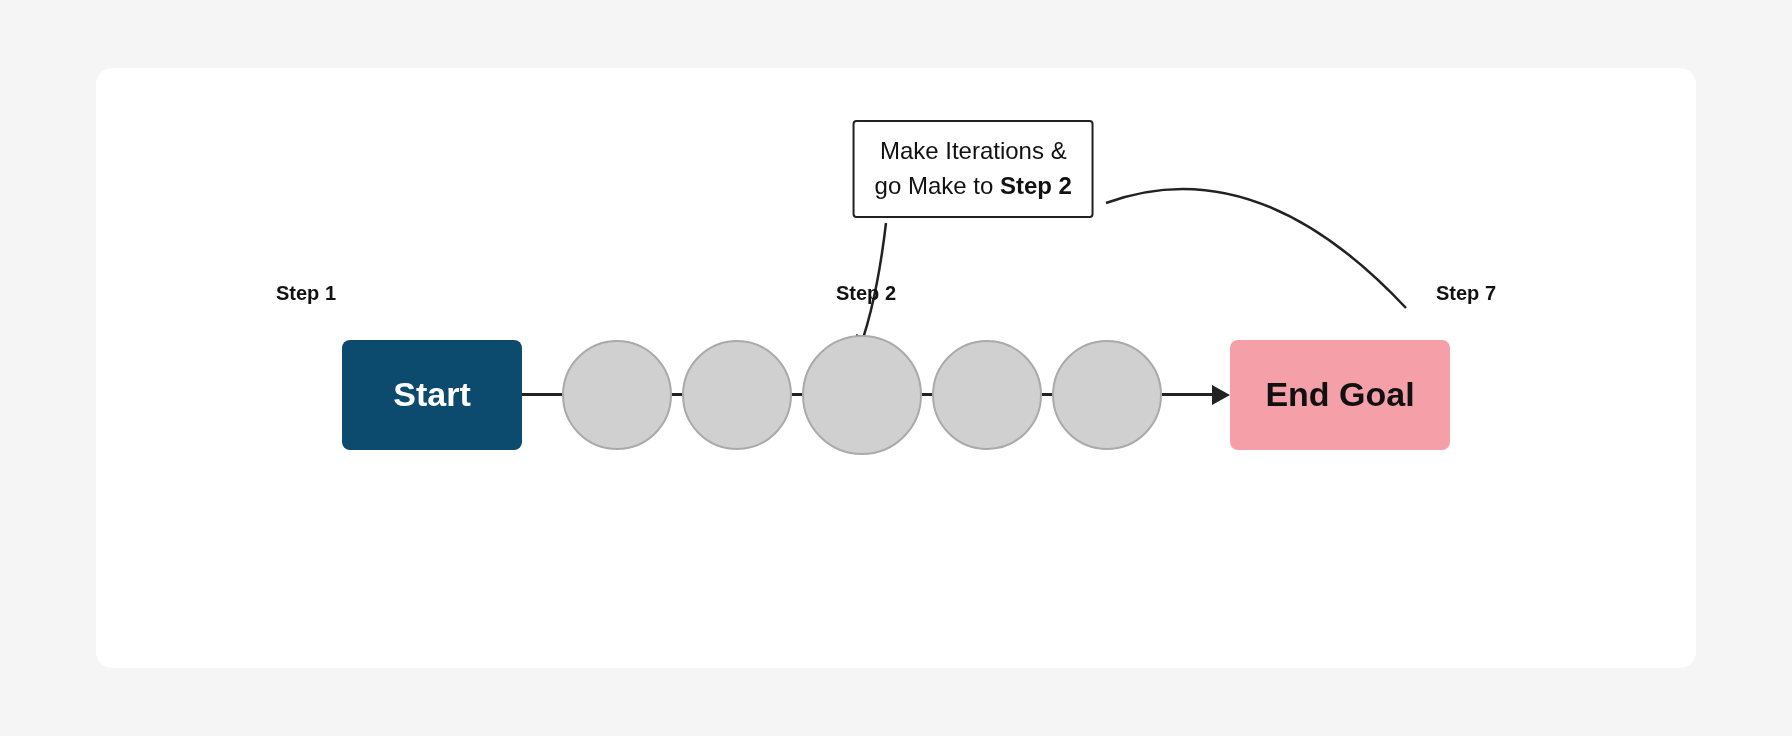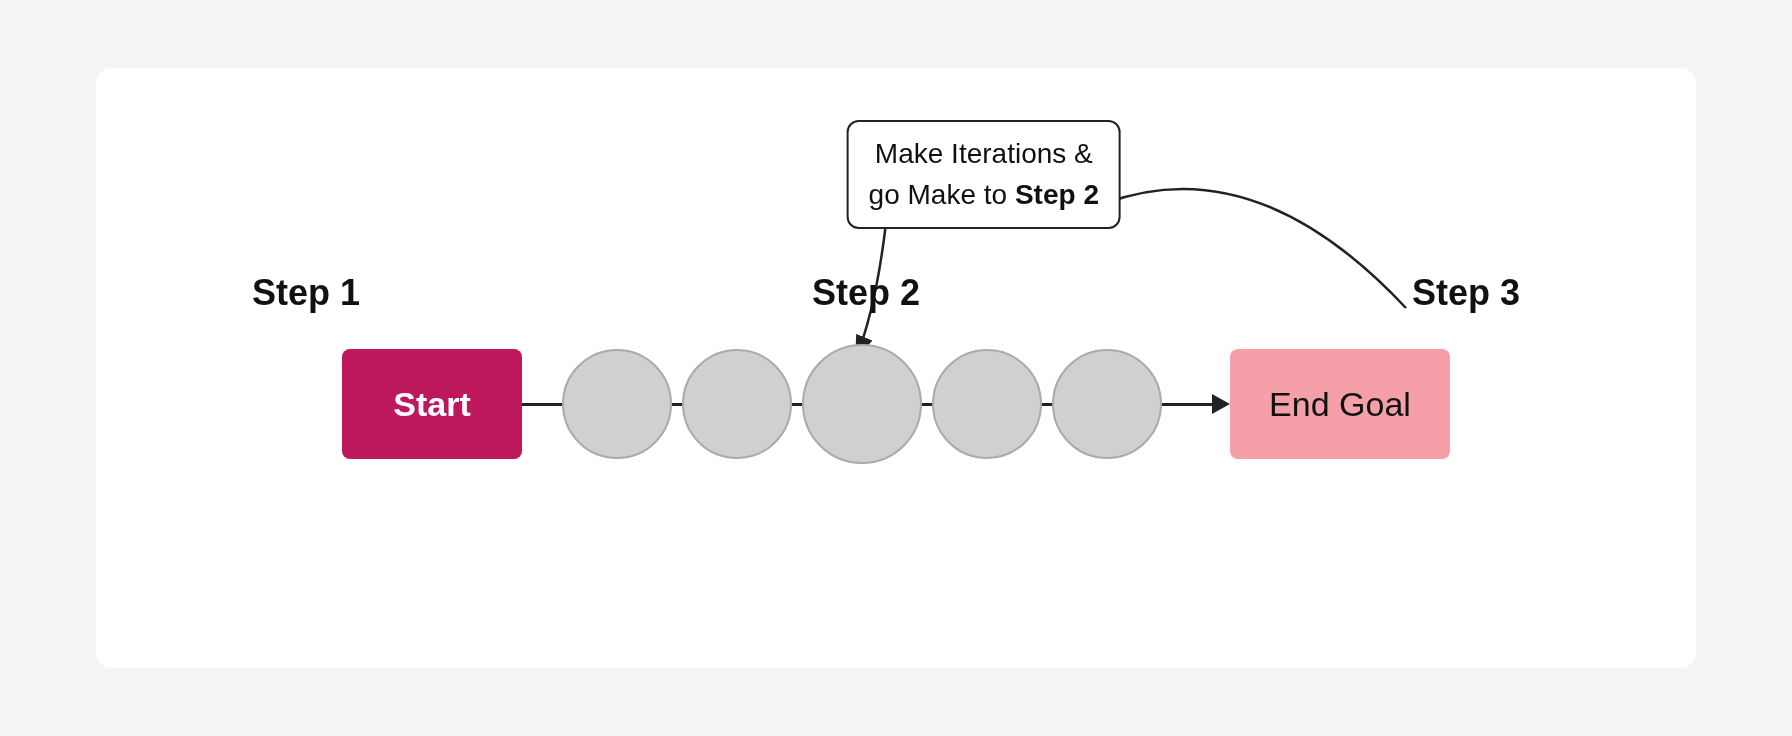--- a/index.html
+++ b/index.html
@@ -32,42 +32,42 @@
       display: flex;
       align-items: center;
       width: 100%;
       justify-content: space-around;
       padding: 0 120px;
       margin-bottom: 10px;
       position: relative;
     }
 
     .step-label {
-      font-size: 36px;
+      font-size: 20px;
       font-weight: 900;
       color: #111;
       text-align: left;
     }
 
     
     .flow-row {
       display: flex;
       align-items: center;
       justify-content: center;
       width: 100%;
       padding: 0 80px;
       position: relative;
       margin-top: 20px;
     }
 
     
     .start-box {
       width: 180px;
       height: 110px;
-      background: #be185d;
+      background: #0c4a6e;
       border-radius: 8px;
       display: flex;
       align-items: center;
       justify-content: center;
       font-size: 34px;
       font-weight: 900;
       color: #fff;
       flex-shrink: 0;
       text-align: center;
     }
@@ -75,21 +75,21 @@
     
     .end-box {
       width: 220px;
       height: 110px;
       background: #f5a0a8;
       border-radius: 8px;
       display: flex;
       align-items: center;
       justify-content: center;
       font-size: 34px;
-      font-weight: 400;
+      font-weight: 700;
       color: #111;
       flex-shrink: 0;
       text-align: center;
       line-height: 1.2;
     }
 
     
     .connector {
       height: 3px;
       background: #222;
@@ -158,36 +158,36 @@
     <path d="M 790 155 Q 780 240 760 290" fill="none" stroke="#222" stroke-width="2.5" marker-end="url(#arrowhead)"></path>
 
     <path d="M 1010 135 Q 1160 80 1310 240" fill="none" stroke="#222" stroke-width="2.5" fill-rule="nonzero"></path>
     <defs>
       <marker id="arrowhead" markerWidth="10" markerHeight="7" refX="9" refY="3.5" orient="auto">
         <polygon points="0 0, 10 3.5, 0 7" fill="#222"></polygon>
       </marker>
     </defs>
   </svg>
 
-  <div style="position: absolute; top: 52px; left: 50%; transform: translateX(-18%); border: 2.5px solid #222; border-radius: 12px; background: #fff; padding: 12px 20px; font-size: 28px; font-weight: 500; color: #111; text-align: center; line-height: 1.45; z-index: 10;">
+  <div style="position: absolute; top: 52px; left: 50%; transform: translateX(-18%); border: 2.5px solid #222; border-radius: 4px; background: #fff; padding: 12px 20px; font-size: 24px; font-weight: 500; color: #111; text-align: center; line-height: 1.45; z-index: 10;">
     <span>Make Iterations &amp;</span><br>
     <span>go Make to </span><strong>Step 2</strong>
   </div>
 
   <div class="step-labels">
     <div style="width:180px; text-align:center;">
       <span class="step-label">Step 1</span>
     </div>
     <div style="flex:1;"></div>
     <div style="width:110px; text-align:center; margin-left: -20px;">
       <span class="step-label">Step 2</span>
     </div>
     <div style="flex:1;"></div>
     <div style="width:220px; text-align:center;">
-      <span class="step-label">Step 3</span>
+      <span class="step-label">Step 7</span>
     </div>
   </div>
 
   <div class="flow-row">
 
     <div class="start-box">
       <span>Start</span>
     </div>
 
     <div class="connector" style="width:40px;"></div>

